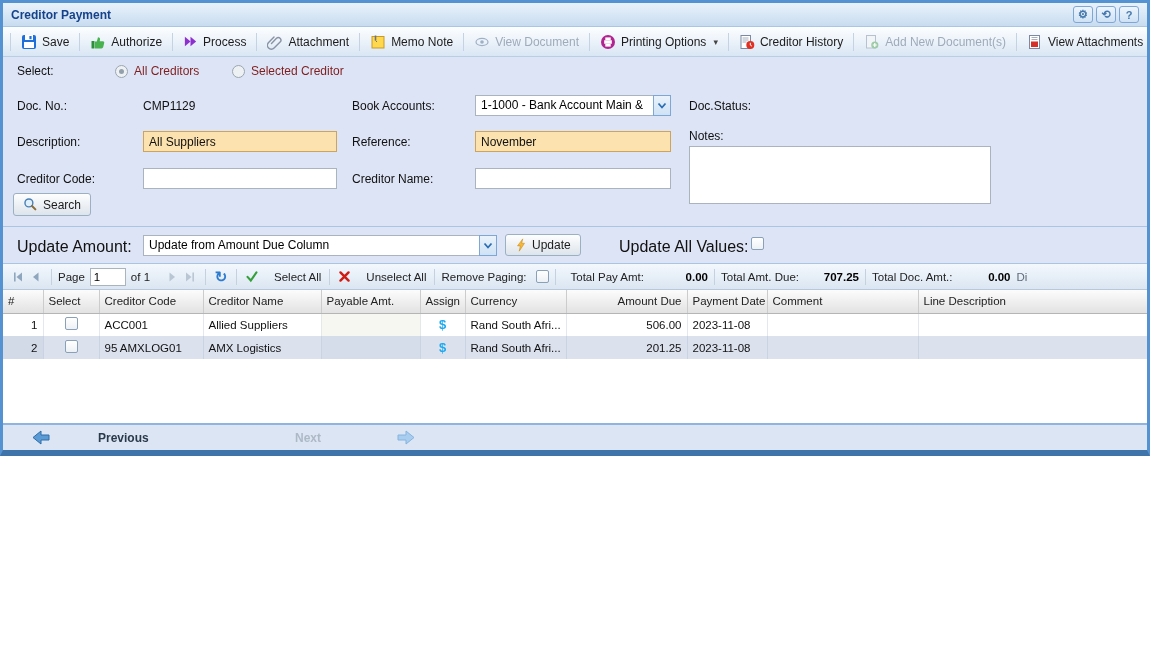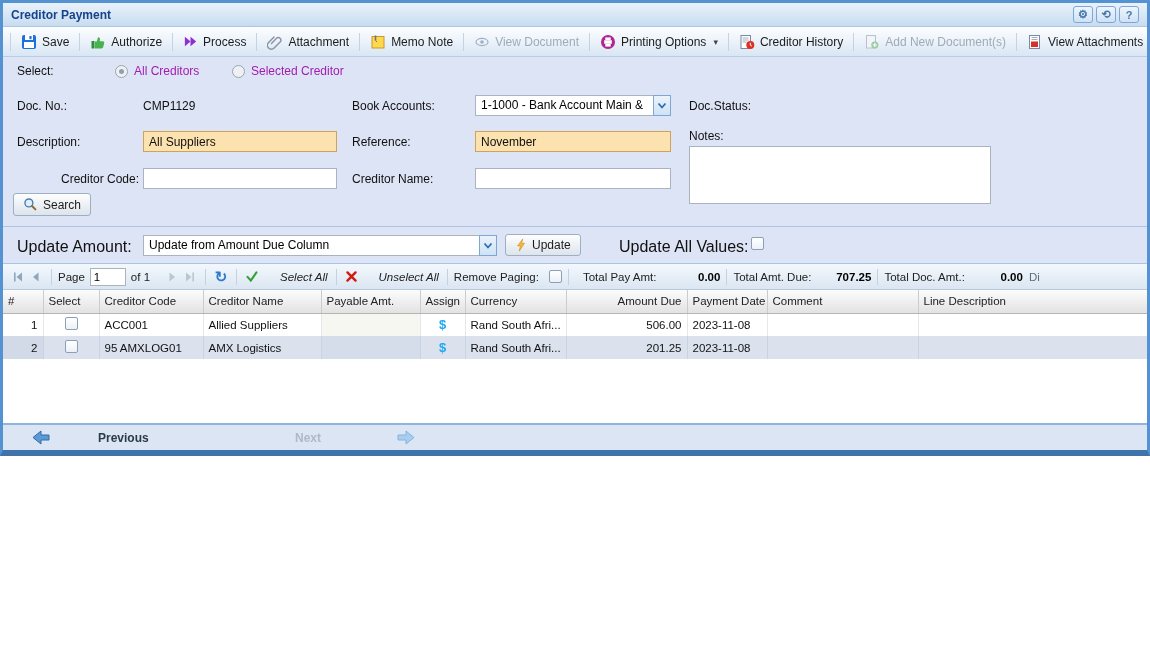--- a/index.html
+++ b/index.html
@@ -22,21 +22,21 @@
     background:linear-gradient(#fdfeff,#d9e6f4); border-bottom:1px solid #b9cde4;}
   .tb-btn{display:flex; align-items:center; gap:5px; padding:3px 7px; font-size:12px; color:#1c1c1c;
     border-radius:3px; cursor:pointer; white-space:nowrap;}
   .tb-btn.disabled{color:#9fabba; cursor:default;}
   .tb-sep{width:1px; height:18px; background:#c3d3e3; margin:0 3px; flex:0 0 1px;}
   .caret{font-size:9px; color:#444; margin-left:2px;}
   .spacer{flex:1;}
   
   .select-row{height:28px; flex:0 0 28px; position:relative; background:#dde4f5;}
   .select-row .lbl{position:absolute; left:14px; top:7px; font-size:12px; color:#111;}
-  .radio-item{position:absolute; top:7px; display:flex; align-items:center; gap:6px; font-size:12px; color:#a21caf;}
+  .radio-item{position:absolute; top:7px; display:flex; align-items:center; gap:6px; font-size:12px; color:#7f1d1d;}
   .radio{width:13px; height:13px; border:1px solid #9aa6b0; border-radius:50%; background:#eef1f4; position:relative;}
   .radio.sel::after{content:""; position:absolute; inset:3px; border-radius:50%; background:#93a0ac;}
   
   .section-header{height:21px; flex:0 0 21px; display:flex; align-items:center; padding:0 9px;
     background:linear-gradient(#e3f1fc,#bed9f0); border-top:1px solid #9dc0e4; border-bottom:1px solid #9dc0e4;
     font-size:11.5px; font-weight:bold; color:#15428b;}
   
   .form{height:141px; flex:0 0 141px; position:relative; background:#dde4f5; font-size:12px;}
   .flabel{position:absolute; color:#111;}
   .fvalue{position:absolute; color:#111;}
@@ -56,21 +56,21 @@
   
   .update-row{height:37px; flex:0 0 37px; position:relative; background:#dde4f5; border-top:1px solid #aac5e3;}
   
   .pager{height:27px; flex:0 0 27px; display:flex; align-items:center; padding:0 6px;
     background:linear-gradient(#f3f8fd,#dbe6f2); border-top:1px solid #aac5e3; border-bottom:1px solid #b6c8da;
     font-size:11.5px; color:#222; overflow:hidden; white-space:nowrap;}
   .pgr-sep{width:1px; height:16px; background:#c4d2e0; margin:0 6px; flex:0 0 1px;}
   .pgr-icon{display:flex; align-items:center; justify-content:center; width:18px; height:18px; cursor:pointer;}
   .page-input{width:36px; height:18px; border:1px solid #a9b4be; font:11.5px "Liberation Sans",sans-serif;
     padding:0 3px; margin:0 5px;}
-  .pgr-btn{display:flex; align-items:center; gap:21px; cursor:pointer; padding:0 2px;font-style:italic;}
+  .pgr-btn{display:flex; align-items:center; gap:15px; cursor:pointer; padding:0 2px;}
   .cb{width:13px; height:13px; border:1px solid #8aa0b8; border-radius:2px;
     background:linear-gradient(#ffffff,#edf1f5); display:inline-block; cursor:pointer;}
   .tot-label{color:#222; margin-left:8px;}
   .tot-value{font-weight:bold; color:#000; text-align:right; display:inline-block;}
   .refresh-glyph{color:#2e7cd0; font-size:15px; font-weight:bold; line-height:1;}
   
   .grid-wrap{flex:0 0 auto;}
   table.grid{border-collapse:collapse; table-layout:fixed; width:1144px; font-size:11.5px;}
   table.grid th{background:linear-gradient(#fcfcfc,#e2e2e2); border-right:1px solid #cccccc;
     border-bottom:1px solid #b5b5b5; font-weight:normal; color:#222; text-align:left;
@@ -256,21 +256,21 @@
 
     <span class="flabel" style="left:14px; top:50px;">Description:</span>
     <input class="txt hl" style="left: 140px; top: 46px; width: 194px;" value="All Suppliers">
 
     <span class="flabel" style="left:349px; top:50px;">Reference:</span>
     <input class="txt hl" style="left: 472px; top: 46px; width: 196px;" value="November">
 
     <span class="flabel" style="left:686px; top:44px;">Notes:</span>
     <textarea class="notes-area" style="left: 686px; top: 61px; width: 302px; height: 58px;"></textarea>
 
-    <span class="flabel" style="left:14px; top:87px;margin-left:44px;">Creditor Code:</span>
+    <span class="flabel" style="left:14px; top:87px;">Creditor Code:</span>
     <input class="txt" style="left: 140px; top: 83px; width: 194px;" value="">
 
     <span class="flabel" style="left:349px; top:87px;">Creditor Name:</span>
     <input class="txt" style="left: 472px; top: 83px; width: 196px;" value="">
 
     <span class="btn" style="left:10px; top:108px;">
       <span>
           <svg width="15" height="15" viewBox="0 0 16 16">
             <circle cx="6.3" cy="6.3" r="4.2" fill="#dff0fb" stroke="#4a7fb5" stroke-width="1.5"></circle>
             <path d="M9.6 9.6l3.6 3.6" stroke="#8a6d3b" stroke-width="2.2" stroke-linecap="round"></path>

